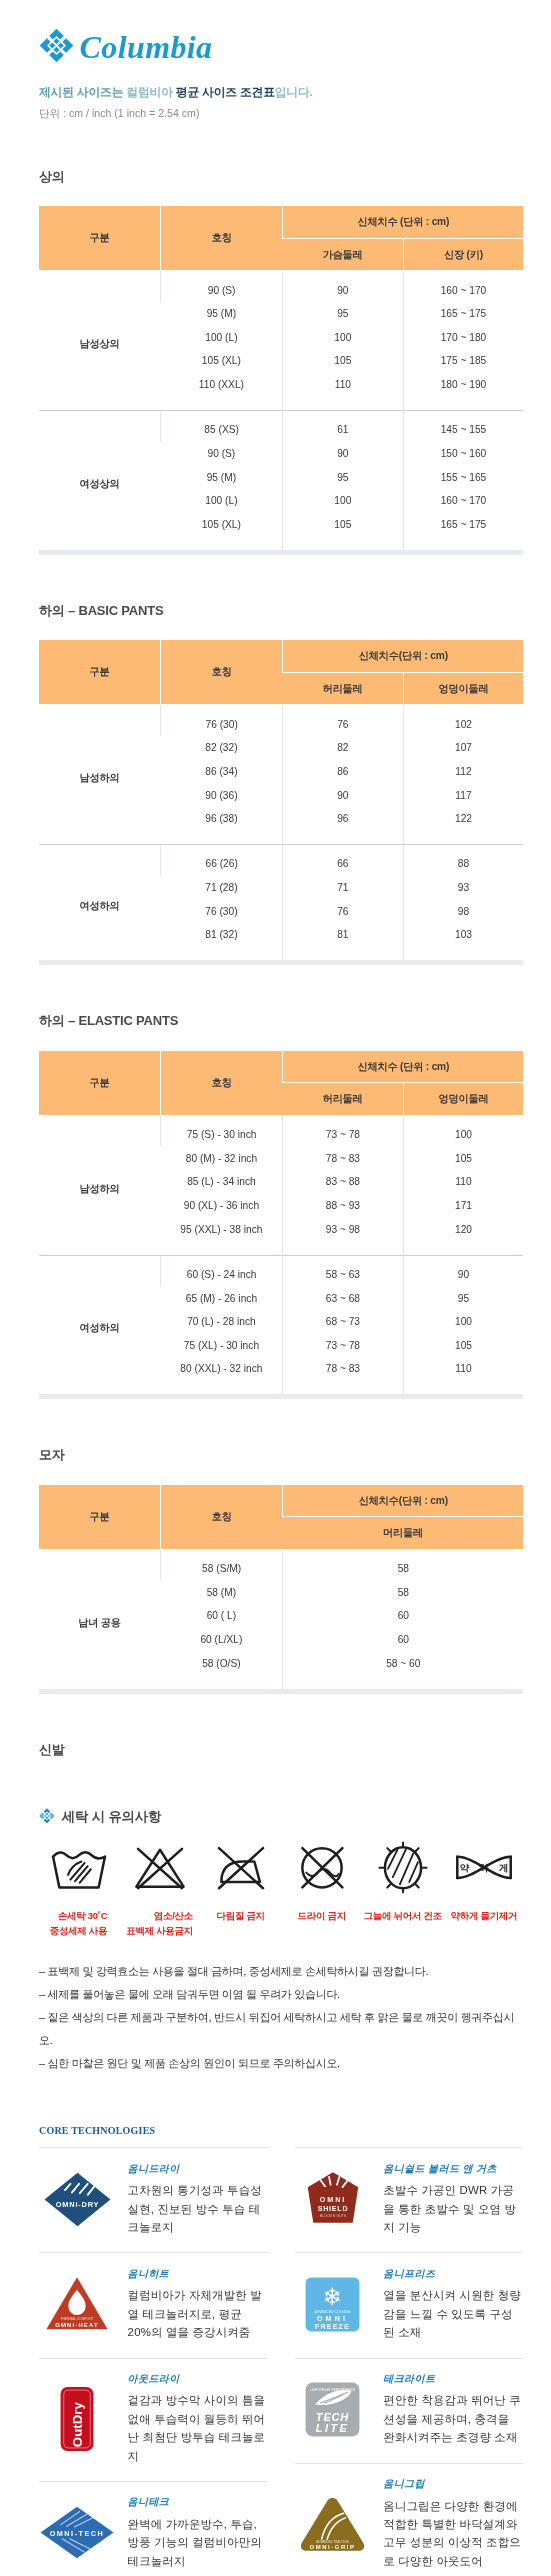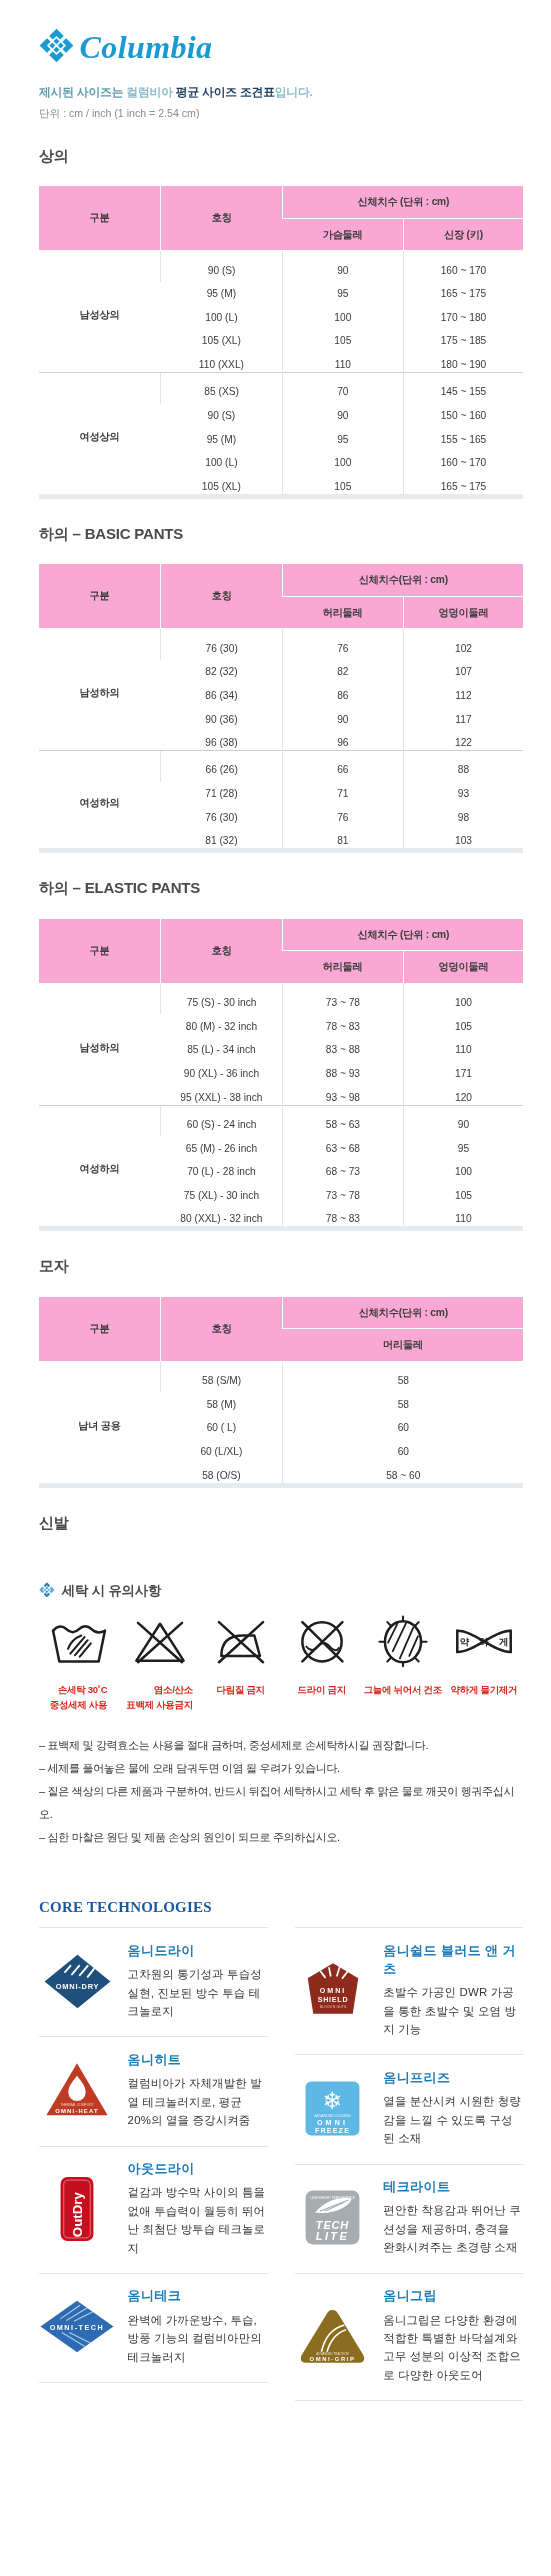--- a/index.html
+++ b/index.html
@@ -11,57 +11,57 @@
   .brand-word{font-family:"Liberation Serif","DejaVu Serif",serif;font-weight:bold;font-size:32px;color:#1b9ad2;letter-spacing:0.4px;line-height:1;}
 
   
   .subtitle{margin-top:19px;font-size:11.8px;font-weight:bold;letter-spacing:-0.2px;}
   .sub-teal{color:#5f9cb0;}
   .sub-light{color:#8abccb;}
   .sub-navy{color:#1d3f5e;}
   .unit-line{margin-top:5.5px;font-size:10.6px;color:#8a8a8a;}
 
   
-  .section-title{margin:26px 0 0;font-size:15px;font-weight:bold;color:#4a4a4a;letter-spacing:-0.2px;}
+  .section-title{margin:47px 0 0;font-size:13px;font-weight:bold;color:#4a4a4a;letter-spacing:-0.2px;}
   .table-host{margin-top:20.5px;}
 
   
   table.size-table{width:100%;border-collapse:collapse;table-layout:fixed;border-bottom:5.5px solid #e7ebed;}
-  .size-table th{background:#f9a8d4;font-size:10.2px;font-weight:bold;color:#3c3c3c;height:31.5px;border-left:1.6px solid #fff;border-bottom:1.6px solid #fff;padding:0;letter-spacing:-0.2px;}
+  .size-table th{background:#fdba74;font-size:10.2px;font-weight:bold;color:#3c3c3c;height:31.5px;border-left:1.6px solid #fff;border-bottom:1.6px solid #fff;padding:0;letter-spacing:-0.2px;}
   .size-table th:first-child{border-left:none;}
   .size-table td{text-align:center;font-size:10.2px;color:#3a3a3a;padding:6.3px 0;border-left:0.8px solid #e0e5e8;}
   .size-table td:first-child{border-left:none;}
   .size-table tr.first-row td{padding-top:13.4px;}
-  .size-table tr.last-row td{padding-bottom:2px;margin-top:36px;}
+  .size-table tr.last-row td{padding-bottom:20px;margin-top:36px;}
   .size-table tr.group-start td{border-top:0.8px solid #c9ced1;}
   .size-table td.group-cell{font-weight:bold;color:#3c3c3c;letter-spacing:-0.2px;}
 
   
   .shoe-box{margin-top:20.5px;background:#e9eef0;text-align:center;padding:23px 0;font-size:11.8px;font-weight:bold;color:#222;letter-spacing:-0.2px;}
   .shoe-hl{color:#d40000;}
 
   
   .wash-header{display:flex;align-items:center;gap:7px;margin:49px 0 14px;}
   .wash-title{font-size:13.4px;font-weight:bold;color:#4a4a4a;letter-spacing:-0.2px;}
   .wash-row{display:flex;justify-content:space-between;align-items:flex-start;margin-top:6.3px;}
   .wash-item{width:79px;display:flex;flex-direction:column;align-items:center;}
   .wash-glyph svg{display:block;}
   .wsvg{stroke:#1e1e1e;fill:none;stroke-width:3.2;stroke-linecap:round;stroke-linejoin:round;}
   .wash-caption{margin-top:15px;font-size:9.5px;font-weight:bold;color:#d9251c;text-align:right;line-height:1.5;white-space:pre-line;letter-spacing:-0.3px;}
   .wash-notes{margin-top:22px;}
   .wash-note{font-size:11px;color:#333;line-height:2.1;letter-spacing:-0.3px;}
 
   
-  .core-title{margin:50px 0 11px;font-family:"Liberation Serif","DejaVu Serif",serif;font-weight:bold;font-size:15px;color:#17599c;letter-spacing:0.2px;}
+  .core-title{margin:50px 0 11px;font-family:"Liberation Serif","DejaVu Serif",serif;font-weight:bold;font-size:10px;color:#17599c;letter-spacing:0.2px;}
   .tech-grid{display:flex;gap:27px;align-items:flex-start;}
   .tech-col{flex:1;border-bottom:1.6px solid #e4e4e4;}
   .tech-cell{display:flex;align-items:center;gap:12.6px;padding:13.4px 0 15.8px;border-top:1.6px solid #e4e4e4;}
   .tech-logo{width:76px;min-width:76px;display:flex;justify-content:center;align-items:center;}
   .tech-text{flex:1;}
-  .tech-name{color:#1a7cba;font-weight:bold;font-size:13px;letter-spacing:0.4px;margin-bottom:5.5px;}
+  .tech-name{color:#1a7cba;font-weight:bold;font-size:10px;letter-spacing:0.4px;margin-bottom:5.5px;font-style:italic;}
   .tech-desc{font-size:11.4px;line-height:1.62;color:#333;letter-spacing:0.2px;}
 </style>
 </head>
 <body>
 
 <div class="content">
 
   <div class="brand-row">
     <span>
       <svg width="35" height="35" viewBox="0 0 44 44">
@@ -120,21 +120,21 @@
             <td>175 ~ 185</td>
           </tr>
           <tr class="last-row">
             <td>110 (XXL)</td>
             <td>110</td>
             <td>180 ~ 190</td>
           </tr>
           <tr class="group-start first-row">
             <td rowspan="5" class="group-cell">여성상의</td>
             <td>85 (XS)</td>
-            <td>70</td>
+            <td>61</td>
             <td>145 ~ 155</td>
           </tr>
           <tr class="">
             <td>90 (S)</td>
             <td>90</td>
             <td>150 ~ 160</td>
           </tr>
           <tr class="">
             <td>95 (M)</td>
             <td>95</td>

